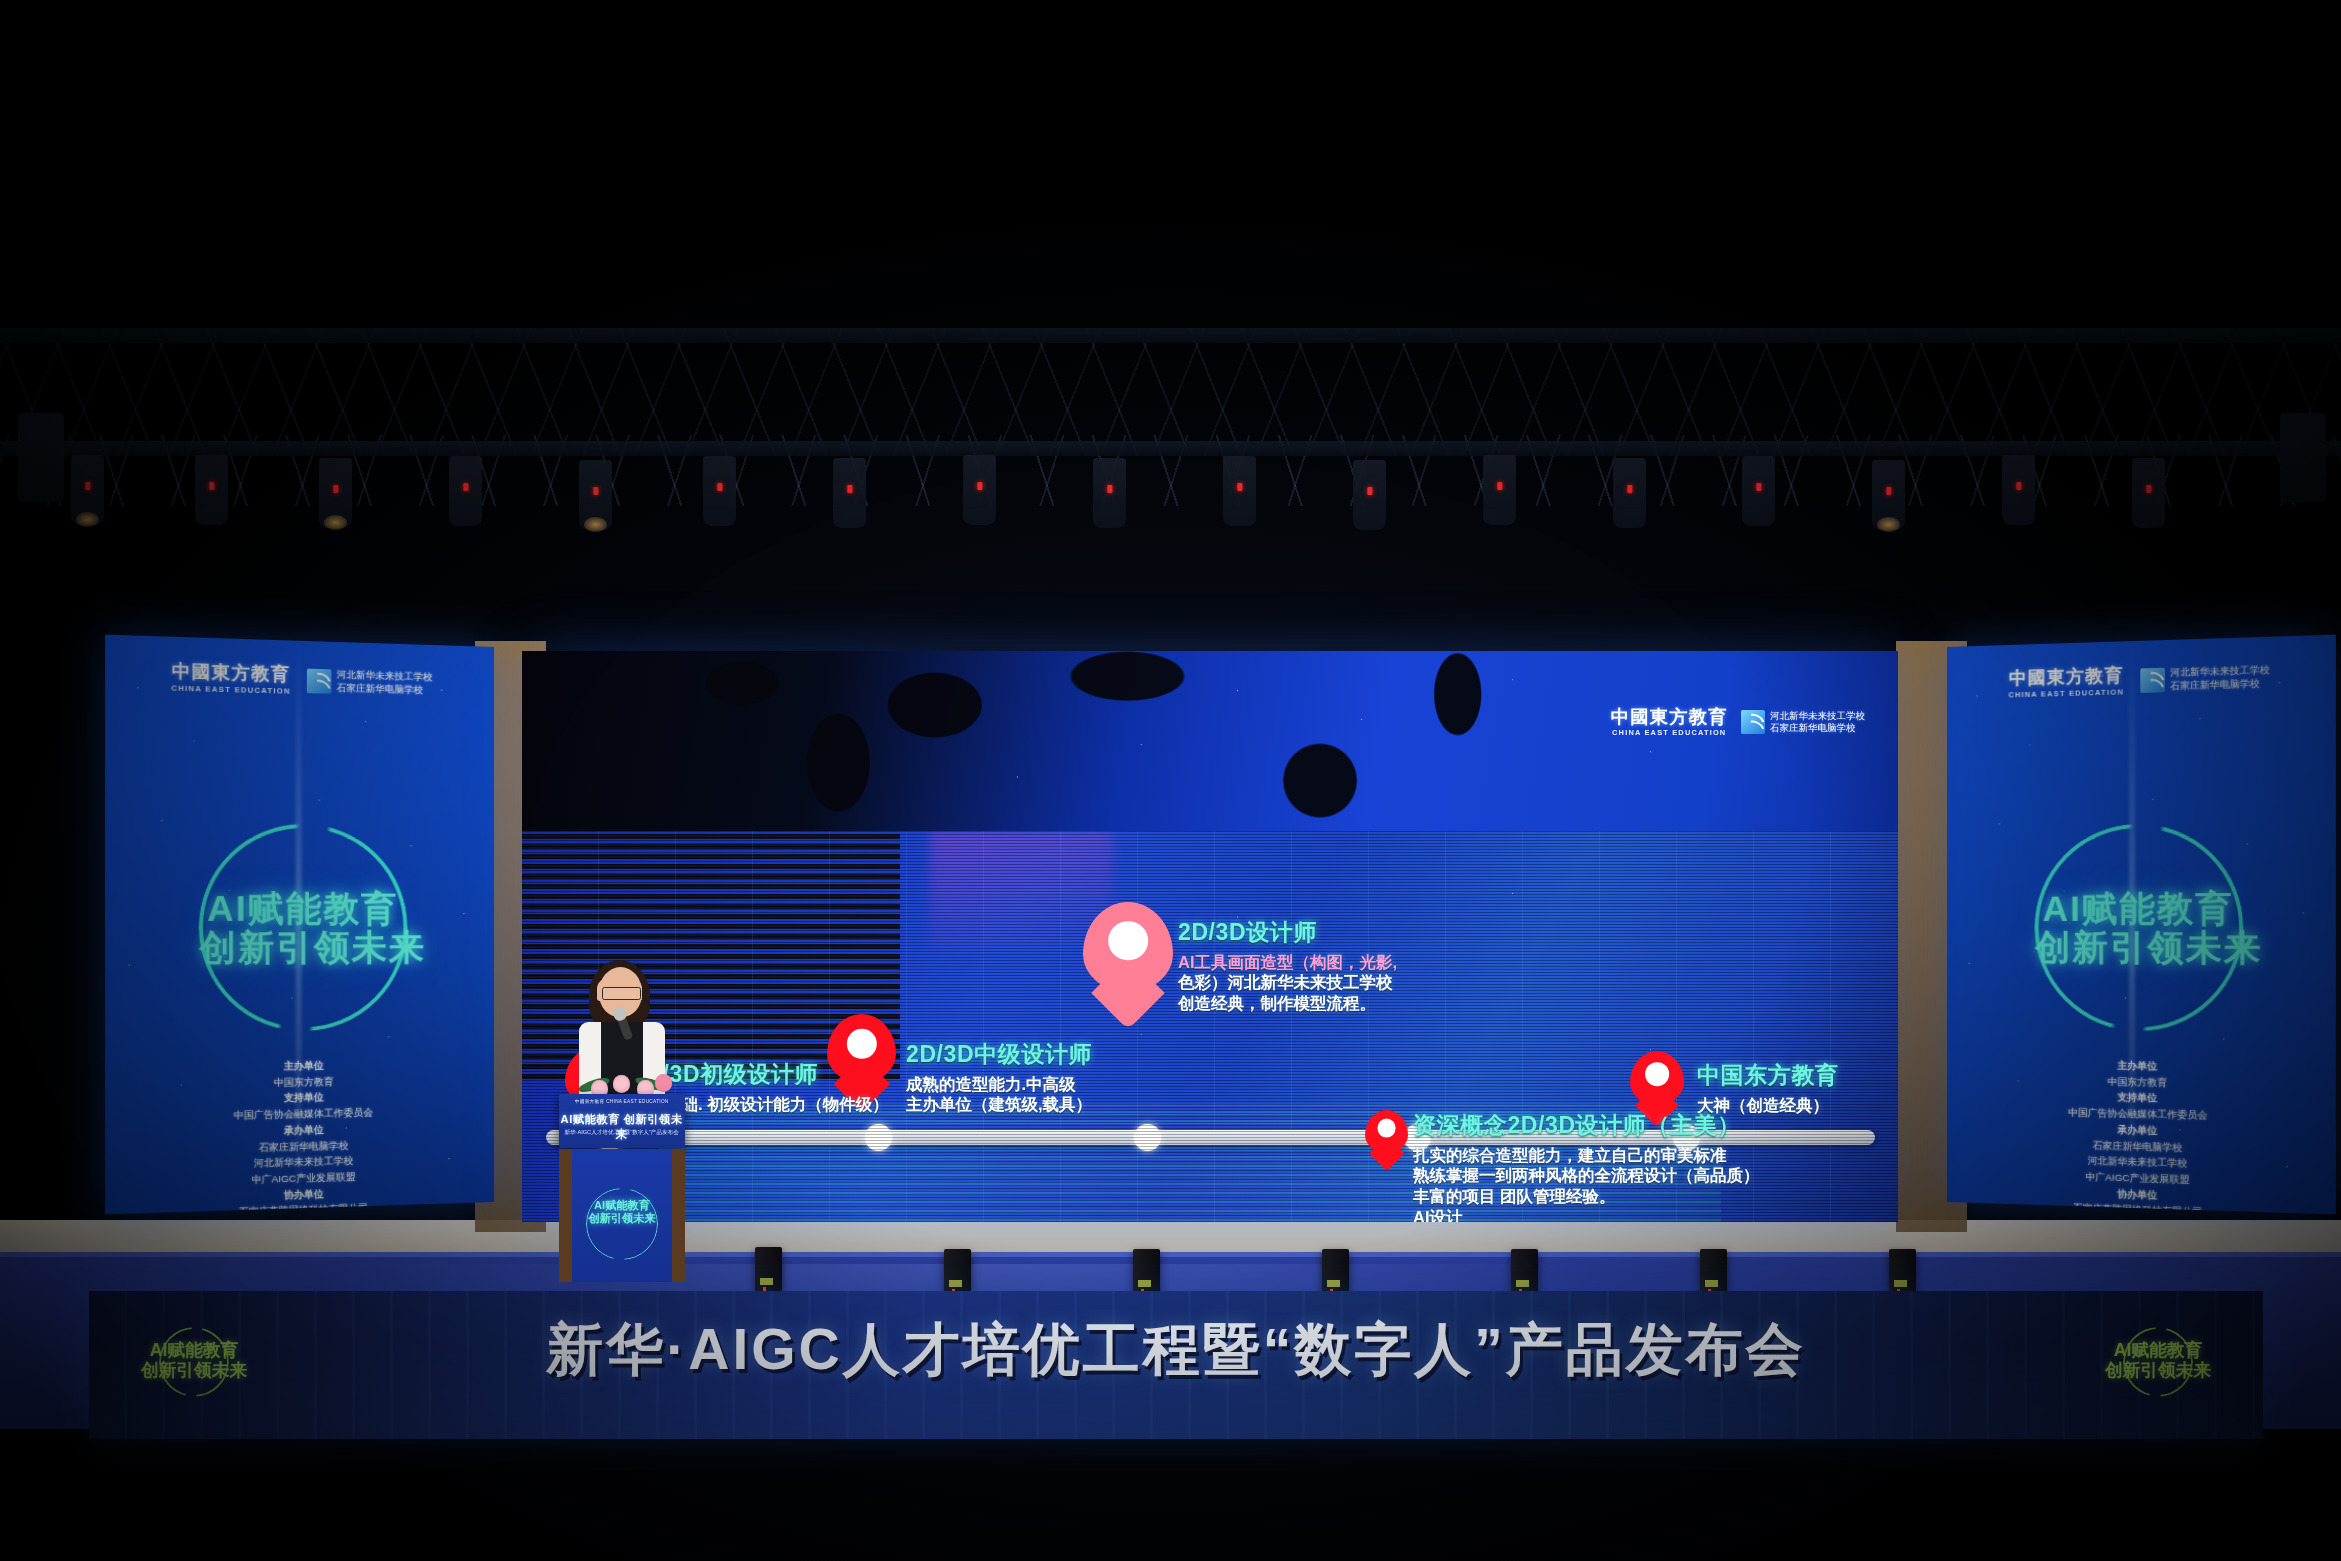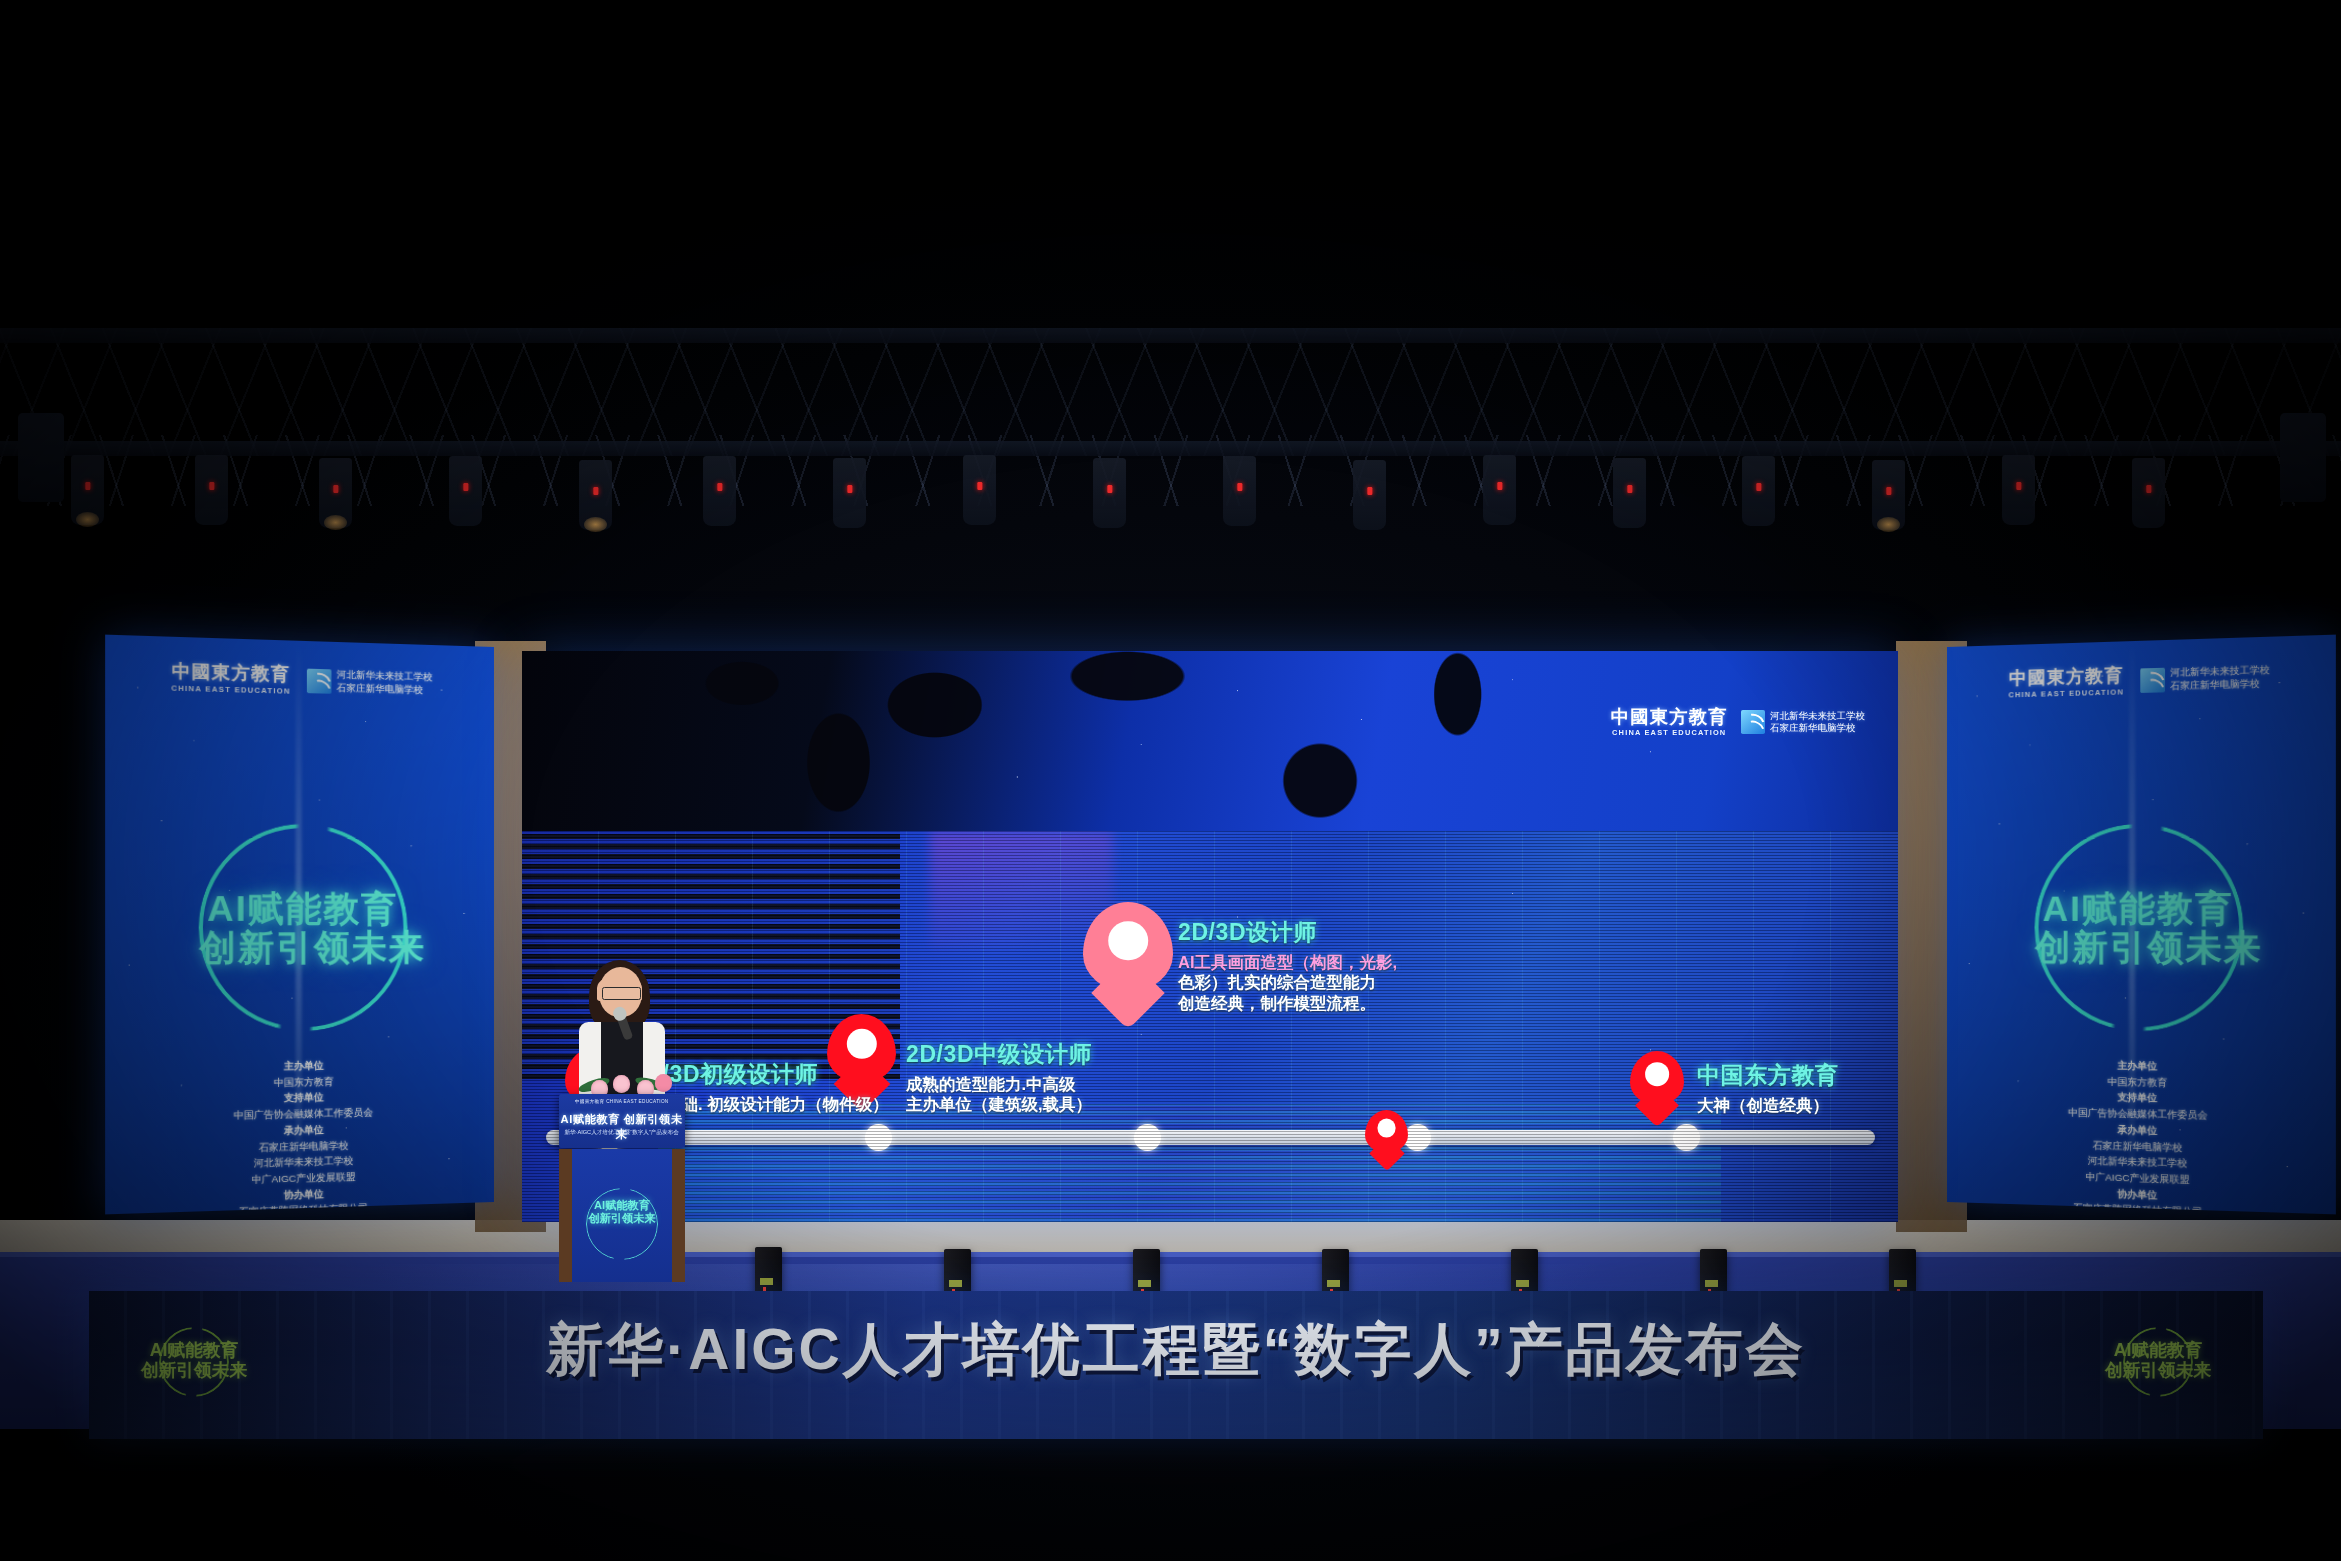--- a/index.html
+++ b/index.html
@@ -453,24 +453,31 @@
 
     <div class="blk" style="left:384px;top:208px">
       <div class="hdln">2D/3D中级设计师</div>
       <div class="ln">成熟的造型能力.中高级</div>
       <div class="ln">主办单位（建筑级,载具）</div>
     </div>
 
     <div class="blk" style="left:656px;top:86px">
       <div class="hdln">2D/3D设计师</div>
       <div class="ln pinkish">AI工具画面造型（构图，光影,</div>
-      <div class="ln">色彩）扎实的综合造型能力</div>
+      <div class="ln">色彩）河北新华未来技工学校</div>
       <div class="ln">创造经典，制作模型流程。</div>
     </div>
 
+    <div class="blk" style="left:891px;top:279px">
+      <div class="hdln">资深概念2D/3D设计师（主美）</div>
+      <div class="ln">扎实的综合造型能力，建立自己的审美标准</div>
+      <div class="ln">熟练掌握一到两种风格的全流程设计（高品质）</div>
+      <div class="ln">丰富的项目 团队管理经验。</div>
+      <div class="ln">AI设计</div>
+    </div>
 
     <div class="blk" style="left:1175px;top:229px">
       <div class="hdln">中国东方教育</div>
       <div class="ln">大神（创造经典）</div>
     </div>
 
     <div class="scan"></div>
   </div>
 </div>
 

